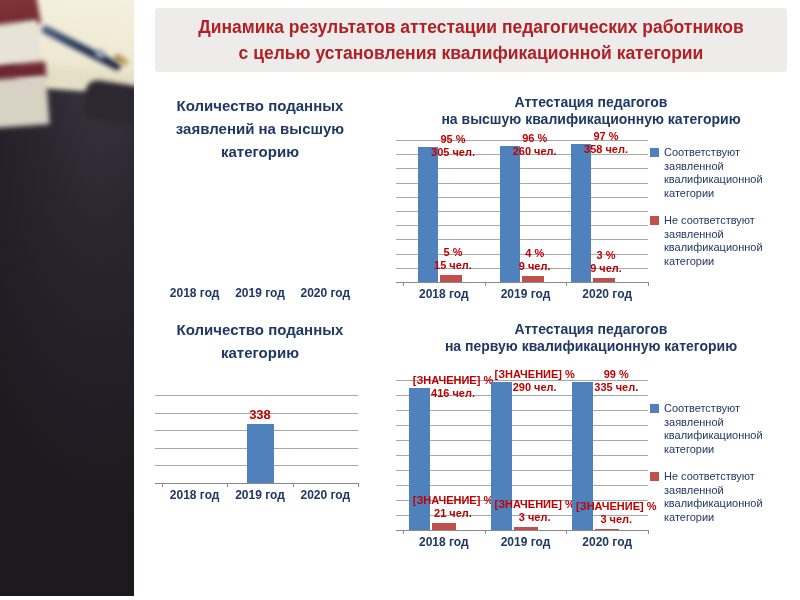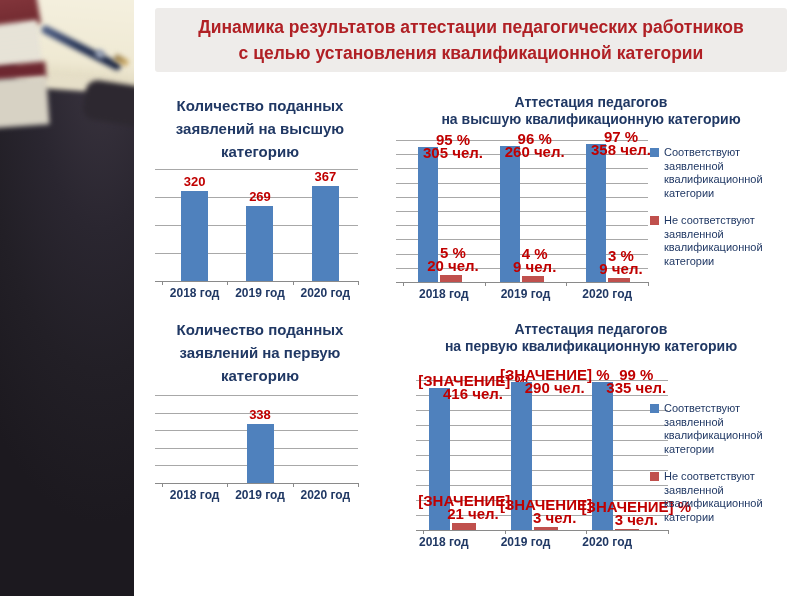--- a/index.html
+++ b/index.html
@@ -42,21 +42,21 @@
   .grid.axis{background:#8a8a8a}
   .tick{position:absolute;width:1px;height:4px;bottom:-4px;background:#8a8a8a}
   .cols{position:absolute;left:0;top:0;right:0;bottom:0;display:flex}
   .col{flex:1;display:flex;flex-direction:column;justify-content:flex-end;align-items:center}
   .val{color:#c00000;font-weight:bold;font-size:13px;margin-bottom:2px}
   .bar{background:#4f81bd}
   .xlabels{position:absolute;display:flex}
   .xlab{flex:1;text-align:center;color:#203864;font-weight:bold;font-size:12px;white-space:nowrap}
   .group{position:absolute;bottom:0}
   .gbar{position:absolute;bottom:0}
-  .glabel{position:absolute;text-align:center;color:#c00000;font-weight:bold;font-size:15px;line-height:13px;white-space:nowrap}
+  .glabel{position:absolute;text-align:center;color:#c00000;font-weight:bold;font-size:11px;line-height:13px;white-space:nowrap}
 
   
   .legend{position:absolute}
   .litem{display:flex;gap:5px;margin-bottom:14px;align-items:flex-start}
   .lmark{width:9px;height:9px;margin-top:2px;flex:none}
   .ltext{font-size:11px;font-weight:normal;color:#203864;line-height:13.5px}
 </style>
 </head>
 <body>
 
@@ -78,45 +78,20 @@
   <div class="banner">
     <div>Динамика результатов аттестации педагогических работников</div>
     <div>с целью установления квалификационной  категории</div>
   </div>
 
   <div class="chart t-big" id="chart1" style="left:150px;top:88px;width:220px;height:225px">
       <div class="c-title">
         <div>Количество поданных</div>
         <div>заявлений на высшую</div>
         <div>категорию</div>
-      </div>
-      <div class="plot" style="left: 12px; top: 81px; width: 196px; height: 112px;">
-        <div class="grid" style="top: 0px;"></div>
-        <div class="grid" style="top: 28px;"></div>
-        <div class="grid" style="top: 56px;"></div>
-        <div class="grid" style="top: 84px;"></div>
-        <div class="grid axis" style="top: 112px;"></div>
-        <div class="tick" style="left: 0px;"></div>
-        <div class="tick" style="left: 65px;"></div>
-        <div class="tick" style="left: 131px;"></div>
-        <div class="tick" style="left: 196px;"></div>
-        <div class="cols">
-          <div class="col">
-            <div class="val">320</div>
-            <div class="bar" style="width: 27px; height: 89.6px; background: rgb(79, 129, 189);"></div>
-          </div>
-          <div class="col">
-            <div class="val">269</div>
-            <div class="bar" style="width: 27px; height: 75.3px; background: rgb(79, 129, 189);"></div>
-          </div>
-          <div class="col">
-            <div class="val">367</div>
-            <div class="bar" style="width: 27px; height: 102.8px; background: rgb(79, 129, 189);"></div>
-          </div>
-        </div>
       </div>
       <div class="xlabels" style="left: 12px; top: 198px; width: 196px;">
         <span class="xlab">2018 год</span>
         <span class="xlab">2019 год</span>
         <span class="xlab">2020 год</span>
       </div>
     </div>
 
   <div class="chart t-sm" id="chart2" style="left:395px;top:88px;width:392px;height:230px">
       <div class="c-title">
@@ -141,36 +116,36 @@
         <div class="tick" style="left: 245px;"></div>
         <div class="group" style="left: 0px; width: 81.7px; height: 142px;">
           <div class="gbar" style="left: 15px; width: 20px; height: 134.9px; background: rgb(79, 129, 189);"></div>
           <div class="gbar" style="left: 37px; width: 22px; height: 7.1px; background: rgb(192, 80, 77);"></div>
           <div class="glabel" style="left: 14px; width: 72px; top: -6.9px;">
             <div>95 %</div>
             <div>305 чел.</div>
           </div>
           <div class="glabel" style="left: 14px; width: 72px; bottom: 10.1px;">
             <div>5 %</div>
-            <div>20 чел.</div>
+            <div>15 чел.</div>
           </div>
         </div>
         <div class="group" style="left: 81.7px; width: 81.7px; height: 142px;">
           <div class="gbar" style="left: 15px; width: 20px; height: 136.3px; background: rgb(79, 129, 189);"></div>
           <div class="gbar" style="left: 37px; width: 22px; height: 5.7px; background: rgb(192, 80, 77);"></div>
           <div class="glabel" style="left: 14px; width: 72px; top: -8.3px;">
             <div>96 %</div>
             <div>260 чел.</div>
           </div>
           <div class="glabel" style="left: 14px; width: 72px; bottom: 8.7px;">
             <div>4 %</div>
             <div>9 чел.</div>
           </div>
         </div>
-        <div class="group" style="left: 168px; width: 81.7px; height: 142px;">
+        <div class="group" style="left: 153px; width: 81.7px; height: 142px;">
           <div class="gbar" style="left: 15px; width: 20px; height: 137.7px; background: rgb(79, 129, 189);"></div>
           <div class="gbar" style="left: 37px; width: 22px; height: 4.3px; background: rgb(192, 80, 77);"></div>
           <div class="glabel" style="left: 14px; width: 72px; top: -9.7px;">
             <div>97 %</div>
             <div>358 чел.</div>
           </div>
           <div class="glabel" style="left: 14px; width: 72px; bottom: 7.3px;">
             <div>3 %</div>
             <div>9 чел.</div>
           </div>
@@ -179,21 +154,20 @@
       <div class="xlabels" style="left: 8px; top: 199px; width: 245px;">
         <span class="xlab">2018 год</span>
         <span class="xlab">2019 год</span>
         <span class="xlab">2020 год</span>
       </div>
     </div>
 
   <div class="chart t-big" id="chart3" style="left:150px;top:312px;width:220px;height:205px">
       <div class="c-title">
         <div>Количество поданных</div>
-        <div>заявлений на первую</div>
         <div>категорию</div>
       </div>
       <div class="plot" style="left: 12px; top: 83px; width: 196px; height: 88px;">
         <div class="grid" style="top: 0px;"></div>
         <div class="grid" style="top: 17.6px;"></div>
         <div class="grid" style="top: 35.2px;"></div>
         <div class="grid" style="top: 52.8px;"></div>
         <div class="grid" style="top: 70.4px;"></div>
         <div class="grid axis" style="top: 88px;"></div>
         <div class="tick" style="left: 0px;"></div>
@@ -212,21 +186,21 @@
         <span class="xlab">2019 год</span>
         <span class="xlab">2020 год</span>
       </div>
     </div>
 
   <div class="chart t-sm" id="chart4" style="left:395px;top:315px;width:392px;height:250px">
       <div class="c-title">
         <div>Аттестация педагогов</div>
         <div>на первую квалификационную категорию</div>
       </div>
-      <div class="plot" style="left: 8px; top: 65px; width: 245px; height: 150px; margin-left: 20px;">
+      <div class="plot" style="left: 8px; top: 65px; width: 245px; height: 150px;">
         <div class="grid" style="top: 0px;"></div>
         <div class="grid" style="top: 15px;"></div>
         <div class="grid" style="top: 30px;"></div>
         <div class="grid" style="top: 45px;"></div>
         <div class="grid" style="top: 60px;"></div>
         <div class="grid" style="top: 75px;"></div>
         <div class="grid" style="top: 90px;"></div>
         <div class="grid" style="top: 105px;"></div>
         <div class="grid" style="top: 120px;"></div>
         <div class="grid" style="top: 135px;"></div>

